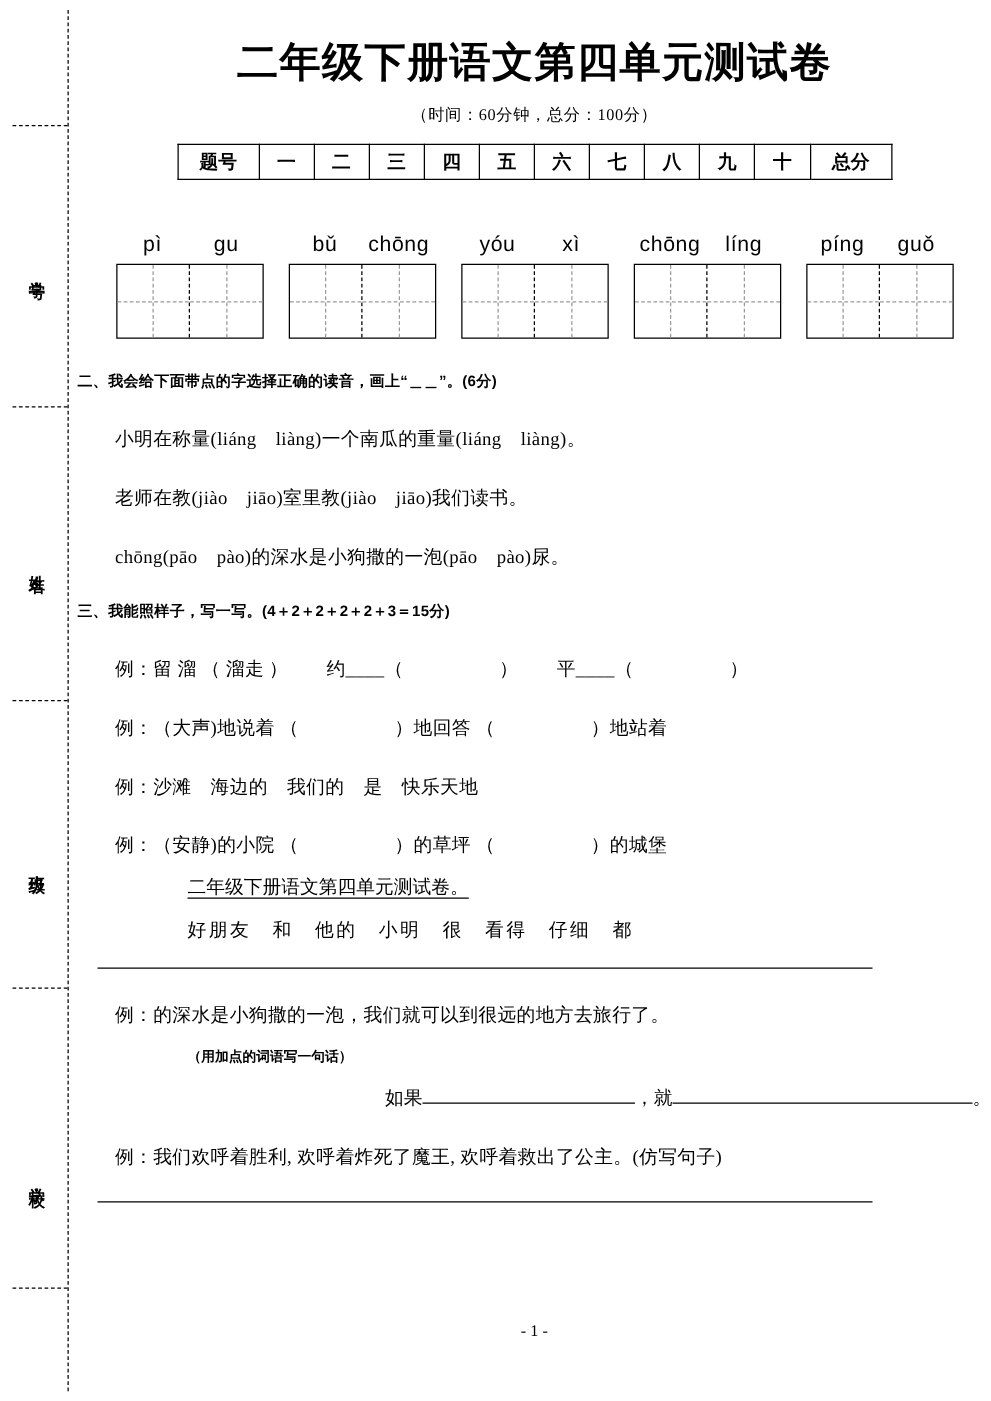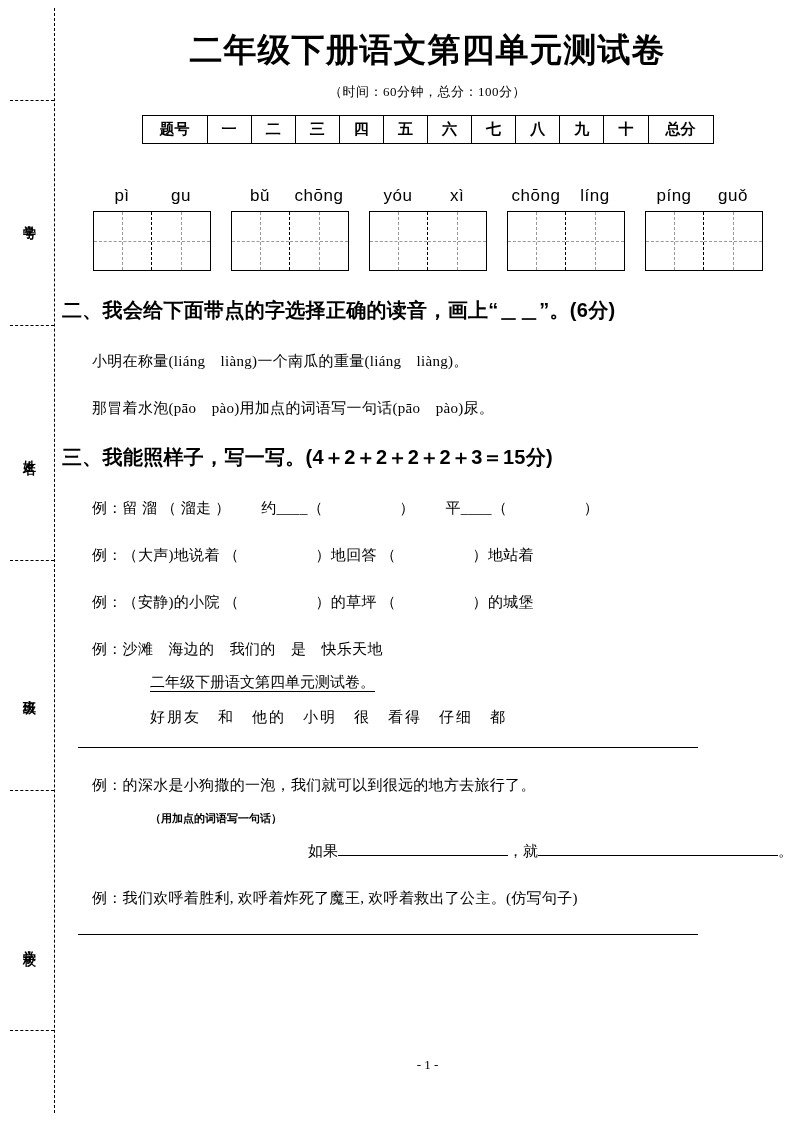--- a/index.html
+++ b/index.html
@@ -145,21 +145,21 @@
   }
   .tzg .cell::after {
     content: "";
     position: absolute;
     top: 0; bottom: 0; left: 50%;
     border-left: 1px dashed #999;
   }
 
   
   .q-head {
-    font-size: 20px;
+    font-size: 12px;
     font-weight: bold;
     margin: 26px 0 0 0;
     font-family: "Liberation Sans", sans-serif;
     letter-spacing: 0.3px;
   }
   .q-item {
     font-size: 15px;
     margin-top: 28px;
     padding-left: 30px;
     letter-spacing: 0.3px;
@@ -305,27 +305,28 @@
       <div class="tzg">
         <div class="cell"></div>
         <div class="cell"></div>
       </div>
     </div>
 
   </div>
 
   <div class="q-head">二、我会给下面带点的字选择正确的读音，画上“＿＿”。(6分)</div>
   <div class="q-item">小明在称量(liáng　liàng)一个南瓜的重量(liáng　liàng)。</div>
-  <div class="q-item">那冒着水泡(pāo　pào)用加点的词语写一句话(pāo　pào)尿。</div>
+  <div class="q-item">老师在教(jiào　jiāo)室里教(jiào　jiāo)我们读书。</div>
+  <div class="q-item">chōng(pāo　pào)的深水是小狗撒的一泡(pāo　pào)尿。</div>
 
   <div class="q-head">三、我能照样子，写一写。(4＋2＋2＋2＋2＋3＝15分)</div>
   <div class="q-item">例：留   溜 （ 溜走 ）　　约____（　　　　　）　　平____（　　　　　）</div>
   <div class="q-item">例：（大声)地说着 （　　　　　）地回答 （　　　　　）地站着</div>
+  <div class="q-item">例：沙滩　海边的　我们的　是　快乐天地</div>
   <div class="q-item">例：（安静)的小院 （　　　　　）的草坪 （　　　　　）的城堡</div>
-  <div class="q-item">例：沙滩　海边的　我们的　是　快乐天地</div>
   <div class="answer-line">二年级下册语文第四单元测试卷。</div>
   <div class="words-line">好朋友　和　他的　小明　很　看得　仔细　都</div>
   <div class="long-rule"></div>
 
   <div class="q-item">例：的深水是小狗撒的一泡，我们就可以到很远的地方去旅行了。</div>
   <div class="hint">（用加点的词语写一句话）</div>
   <div class="fill-sentence">
     <span>如果</span><span class="ul-long" style="width:170px;"></span><span>，就</span><span class="ul-long" style="width:240px;"></span><span>。</span>
   </div>
 

